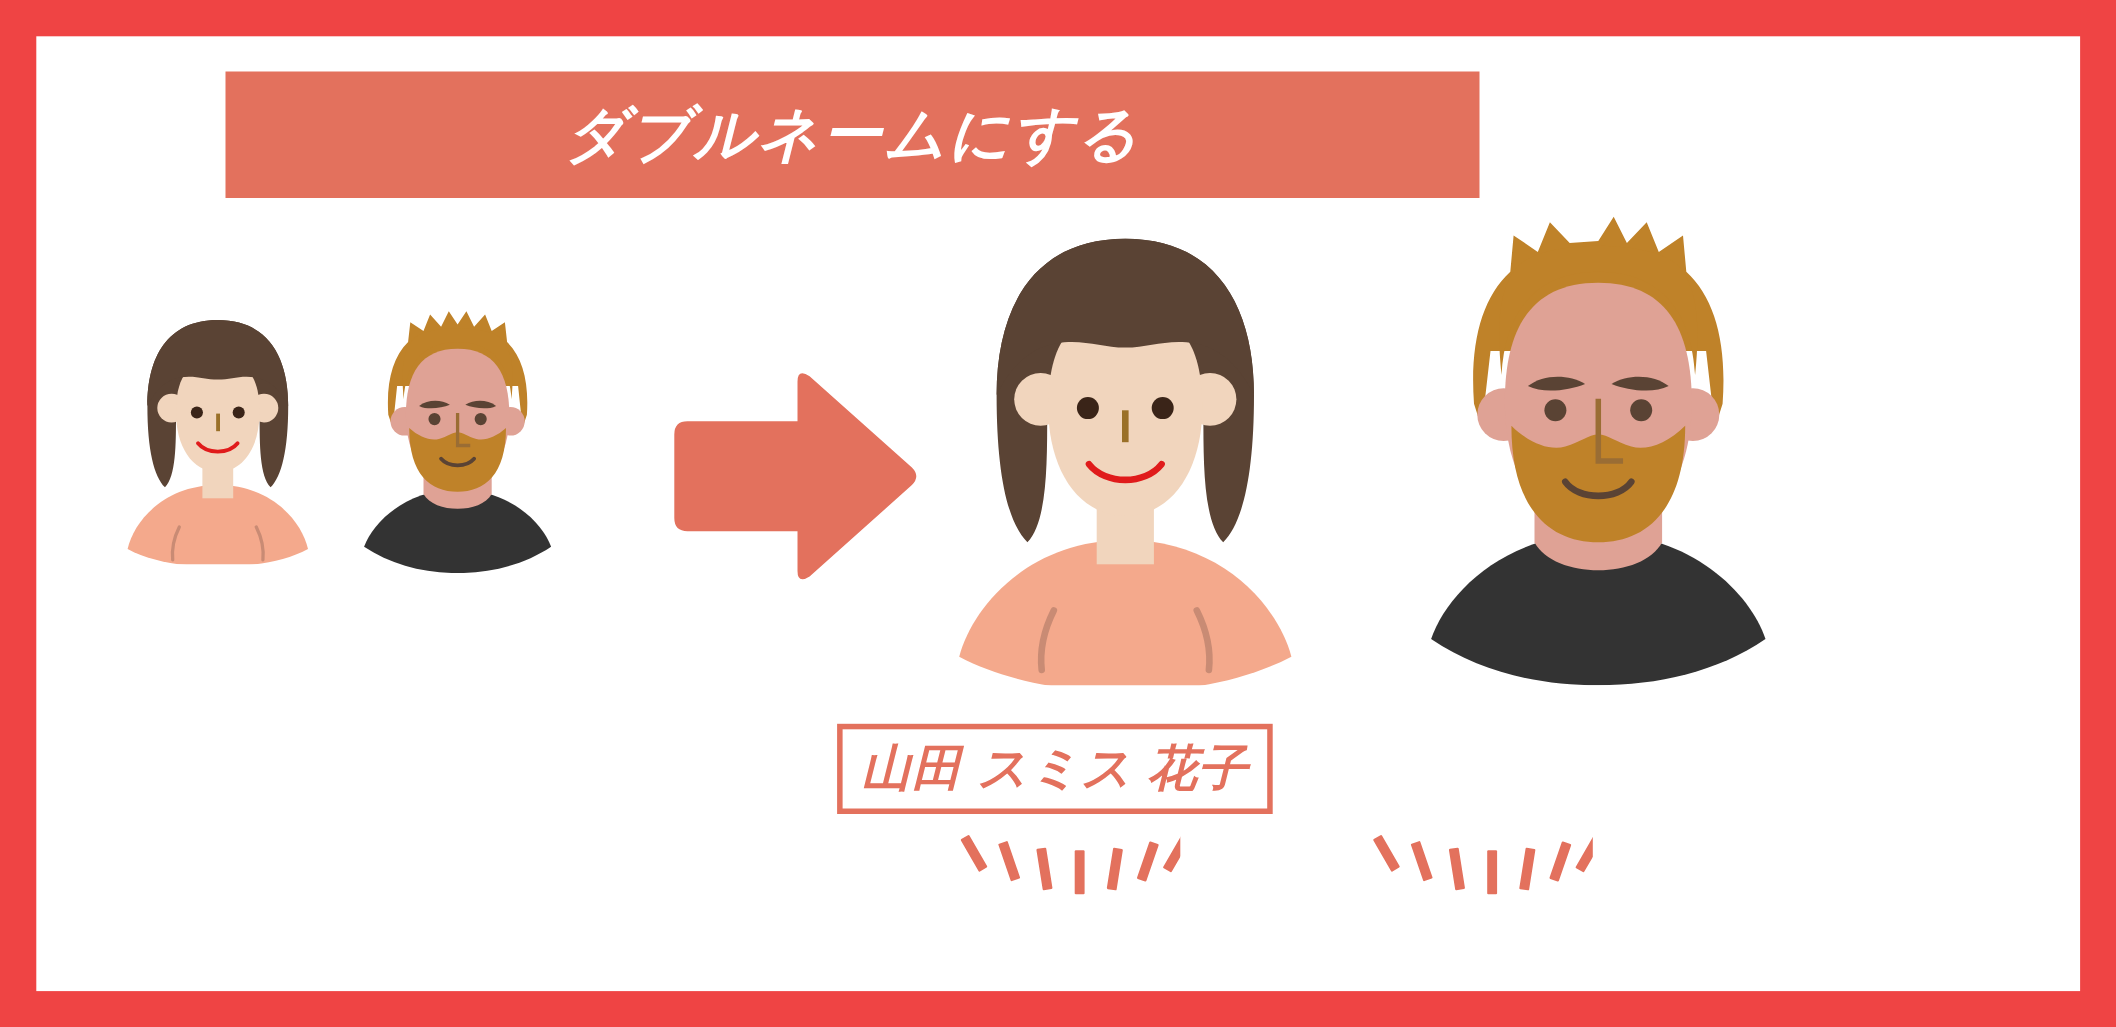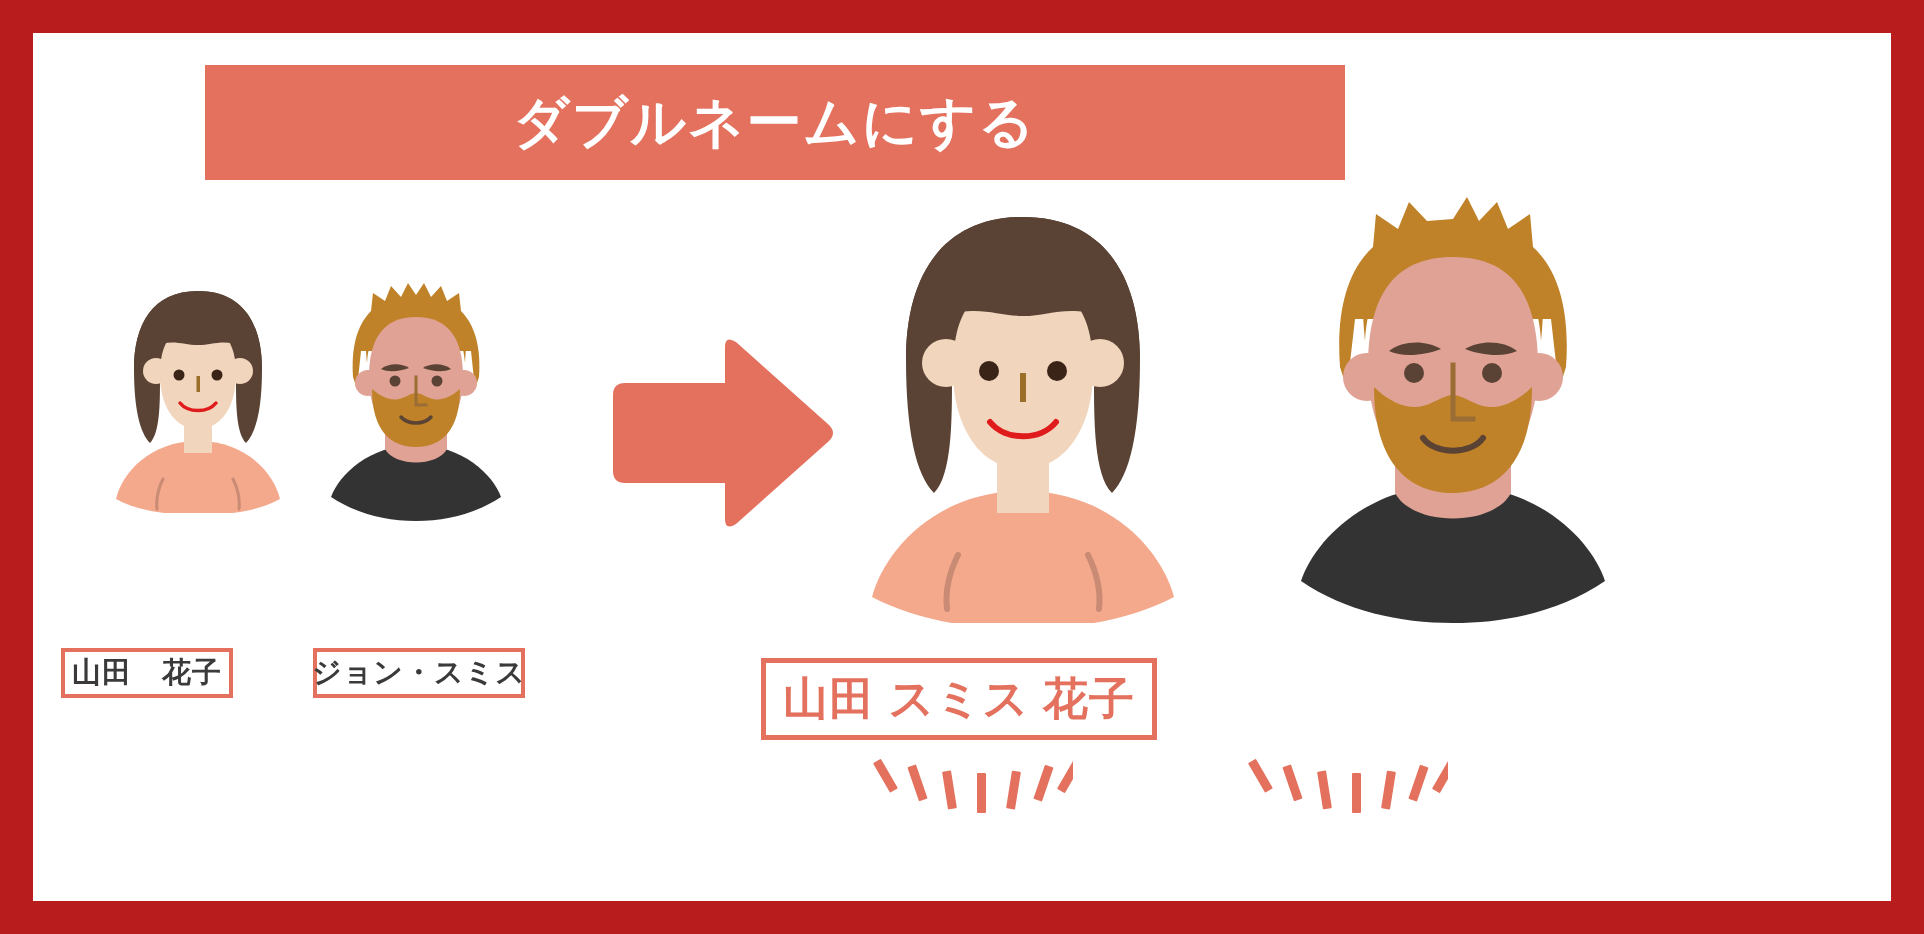--- a/index.html
+++ b/index.html
@@ -7,21 +7,22 @@
   body{
     width:1924px;height:934px;
     background:#e3715d;
     font-family:"Liberation Sans","DejaVu Sans",sans-serif;
     overflow:hidden;
   }
   #poster{
     position:relative;
     width:1924px;height:934px;
     box-sizing:border-box;
-    background:#b91c1c;
+    background:#ef4444;
+    font-style:italic;
   }
   #canvas{
     position:absolute;
     left:33px;top:33px;
     width:1858px;height:868px;
     background:#ffffff;
   }
   
   #title-banner{
     position:absolute;
@@ -141,27 +142,21 @@
 
         <circle cx="74" cy="100" r="5.5" fill="#5a4334"></circle>
         <circle cx="116" cy="100" r="5.5" fill="#5a4334"></circle>
 
         <path d="M95 96 L 95 124 L 105 124" stroke="#9a6d34" stroke-width="3" fill="none" stroke-linecap="square"></path>
 
         <path d="M80 136 C 87 144, 103 144, 110 136" stroke="#5a4334" stroke-width="3.5" fill="none" stroke-linecap="round"></path>
       </svg>
     </div>
 
-    <div class="name-box small" style="left:28px;top:615px;width:172px;">
-      <span class="name-text">山田　花子</span>
-    </div>
-
-    <div class="name-box small" style="left:280px;top:615px;width:212px;">
-      <span class="name-text">ジョン・スミス</span>
-    </div>
+
 
     <div id="arrow">
       <svg viewBox="0 0 230 200" xmlns="http://www.w3.org/2000/svg">
         <path d="M8 62 Q8 50 20 50 L 120 50 L 120 14 Q120 2 131 9 L 224 92 Q232 100 224 108 L 131 191 Q120 198 120 186 L 120 150 L 20 150 Q8 150 8 138 Z" fill="#e3715d"></path>
       </svg>
     </div>
 
     <div class="avatar" style="left:825px;top:170px;width:330px;height:420px;">
       <svg viewBox="0 0 330 420" xmlns="http://www.w3.org/2000/svg">
 

